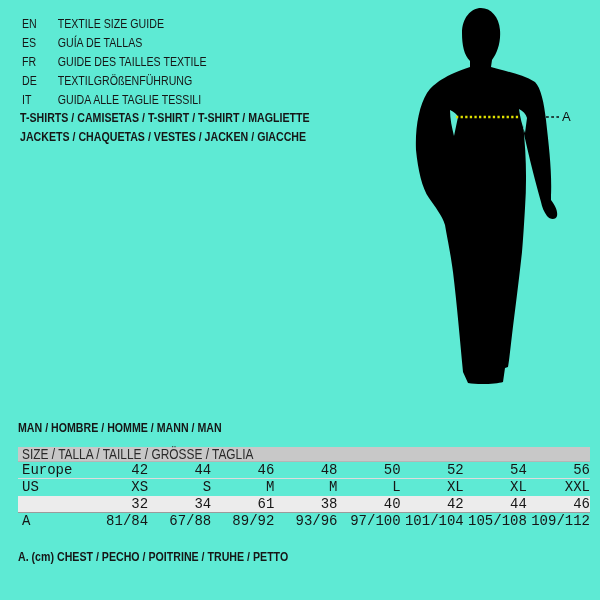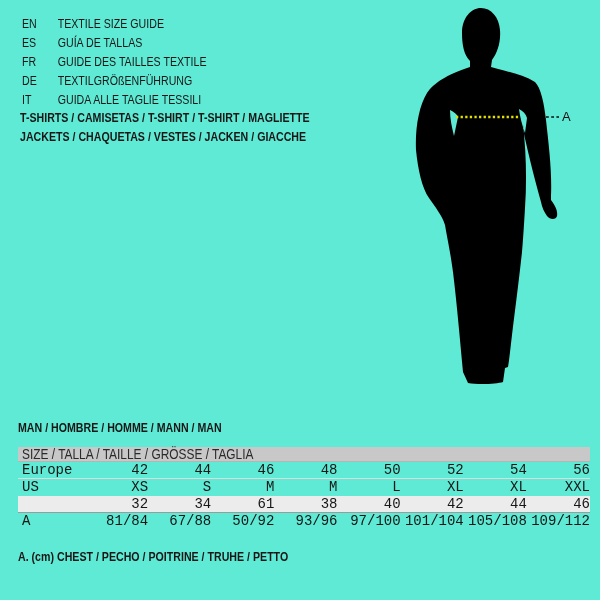--- a/index.html
+++ b/index.html
@@ -127,21 +127,21 @@
       <div class="t-cell">40</div>
       <div class="t-cell">42</div>
       <div class="t-cell">44</div>
       <div class="t-cell">46</div>
     </div>
 
     <div class="t-row">
       <div class="t-label">A</div>
       <div class="t-cell">81/84</div>
       <div class="t-cell">67/88</div>
-      <div class="t-cell">50/92</div>
+      <div class="t-cell">89/92</div>
       <div class="t-cell">93/96</div>
       <div class="t-cell">97/100</div>
       <div class="t-cell">101/104</div>
       <div class="t-cell">105/108</div>
       <div class="t-cell">109/112</div>
     </div>
   </div>
 
   <div class="footnote cond">A. (cm) CHEST / PECHO / POITRINE / TRUHE / PETTO</div>
 

